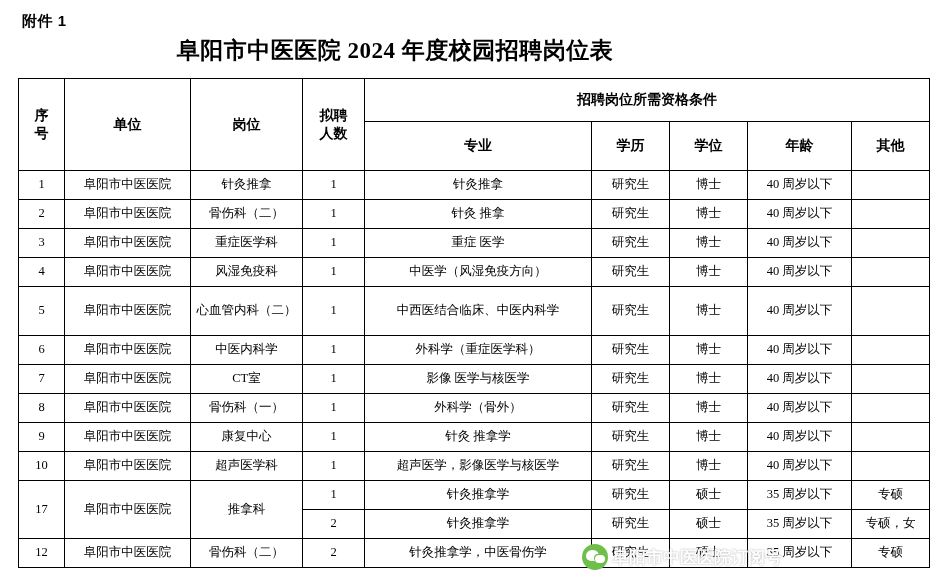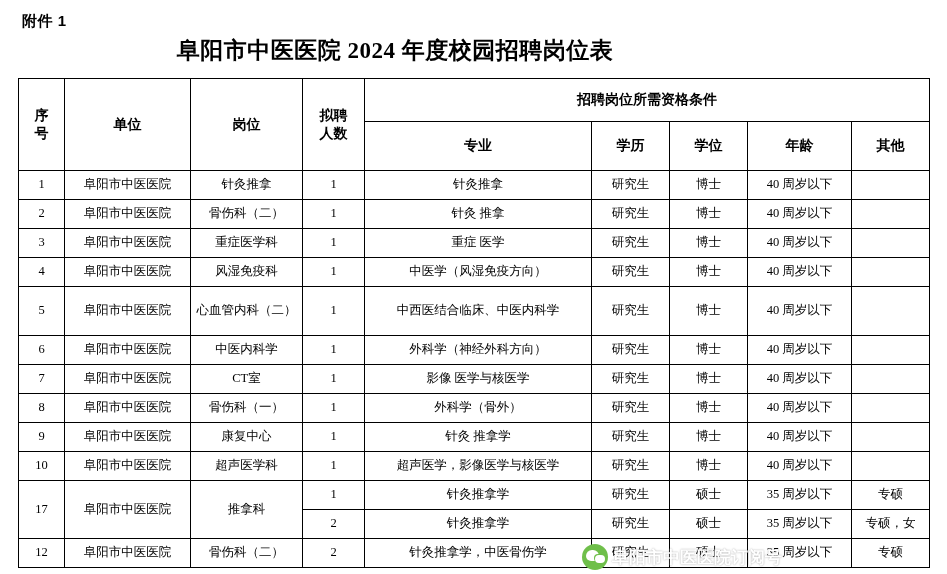--- a/index.html
+++ b/index.html
@@ -225,21 +225,21 @@
         <td class="r-edu two-line">研究生</td>
         <td class="r-degree two-line">博士</td>
         <td class="r-age two-line">40 周岁以下</td>
         <td class="r-other two-line"></td>
       </tr>
       <tr>
         <td class="r-num">6</td>
         <td class="r-unit">阜阳市中医医院</td>
         <td class="r-post">中医内科学</td>
         <td class="r-count">1</td>
-        <td class="r-major">外科学（神经外科方向）</td>
+        <td class="r-major">外科学（重症医学科）</td>
         <td class="r-edu">研究生</td>
         <td class="r-degree">博士</td>
         <td class="r-age">40 周岁以下</td>
         <td class="r-other"></td>
       </tr>
       <tr>
         <td class="r-num">7</td>
         <td class="r-unit">阜阳市中医医院</td>
         <td class="r-post">CT室</td>
         <td class="r-count">1</td>

